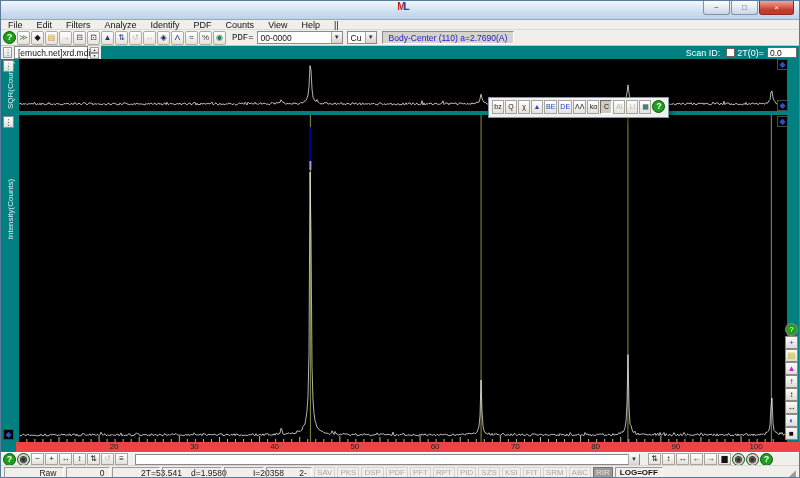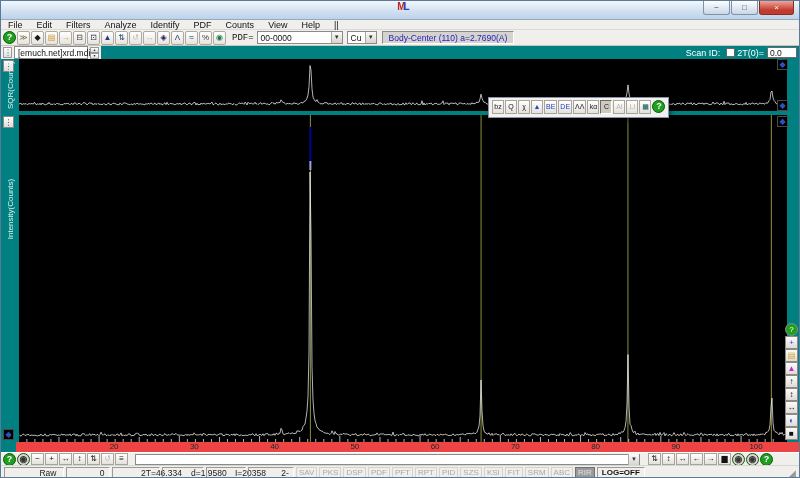--- a/index.html
+++ b/index.html
@@ -352,22 +352,22 @@
       <span class="bbtn" style="color: rgb(17, 17, 17);">→</span>
       <span class="bbtn" style="color: rgb(17, 17, 17);">▆</span>
       <span class="rbtn roundg" style="border-radius: 50%; background: rgb(216, 213, 207); color: rgb(51, 51, 51);">◉</span>
       <span class="rbtn roundg" style="border-radius: 50%; background: rgb(216, 213, 207); color: rgb(51, 51, 51);">◉</span>
       <span class="rbtn roundg" style="border-radius: 50%; background: rgb(31, 158, 31); color: rgb(255, 255, 255);">?</span>
     </div>
 
   <div class="statusbar" id="statusbar">
       <span class="spanel" style="width: 60px;">Raw Pattern</span>
       <span class="spanel" style="width: 44px;">0 Peaks</span>
-      <span class="spanel" style="width: 48px;">2T=46.334</span>
-      <span class="spanel" style="width: 42px;">d=1.9580</span>
+      <span class="spanel" style="width: 48px;">2T=53.541</span>
+      <span class="spanel" style="width: 60px;">d=1.9580</span>
       <span class="spanel" style="width: 40px;">I=20358</span>
       <span class="spanel" style="width: 46px;">2-Theta(°)</span>
       <span class="flag">SAV</span>
       <span class="flag">PKS</span>
       <span class="flag">DSP</span>
       <span class="flag">PDF</span>
       <span class="flag">PFT</span>
       <span class="flag">RPT</span>
       <span class="flag">PID</span>
       <span class="flag">SZS</span>

